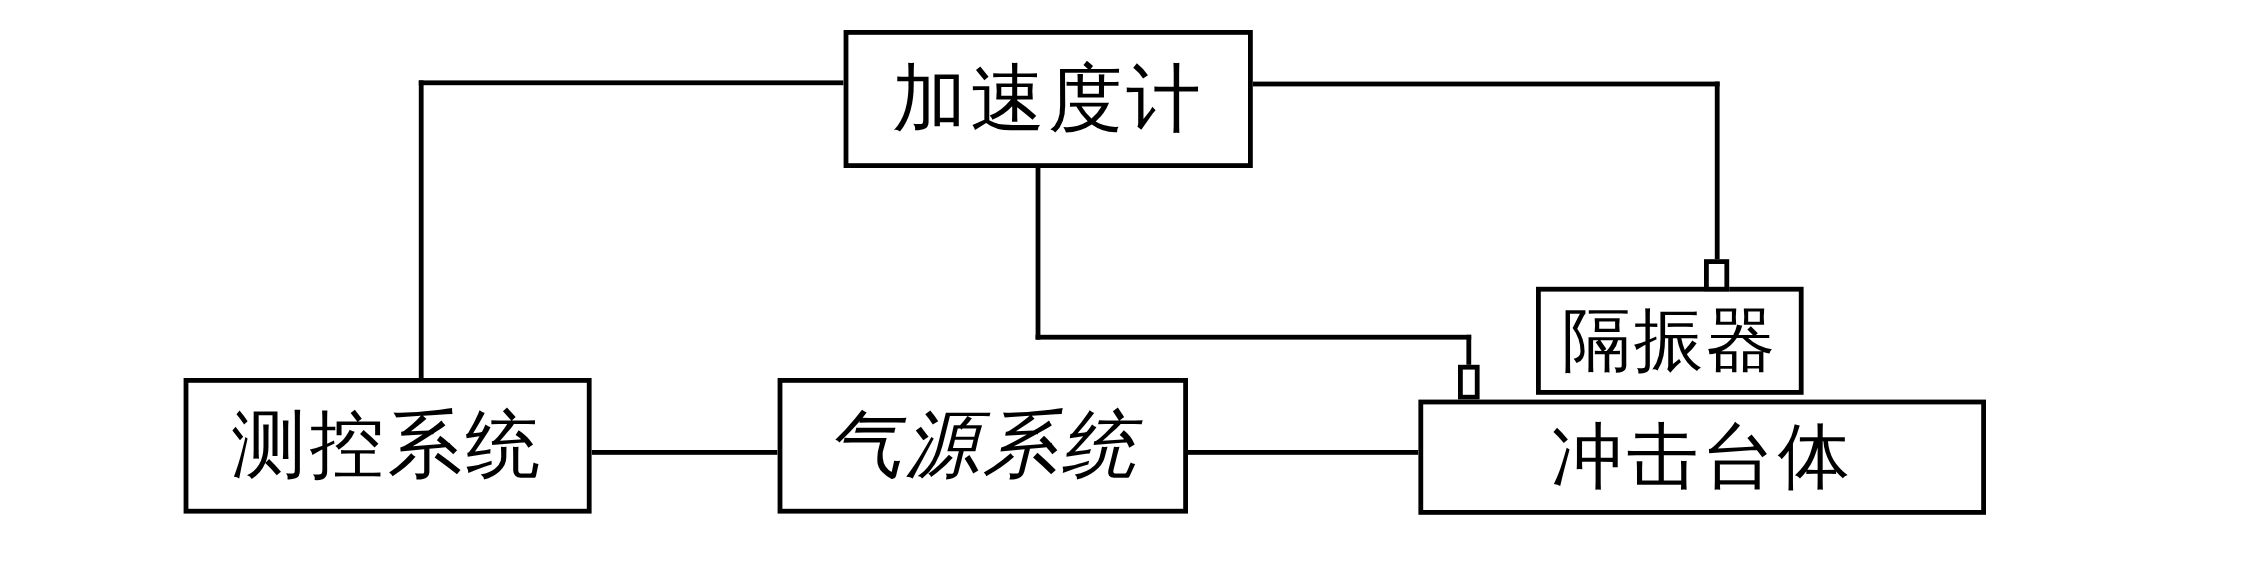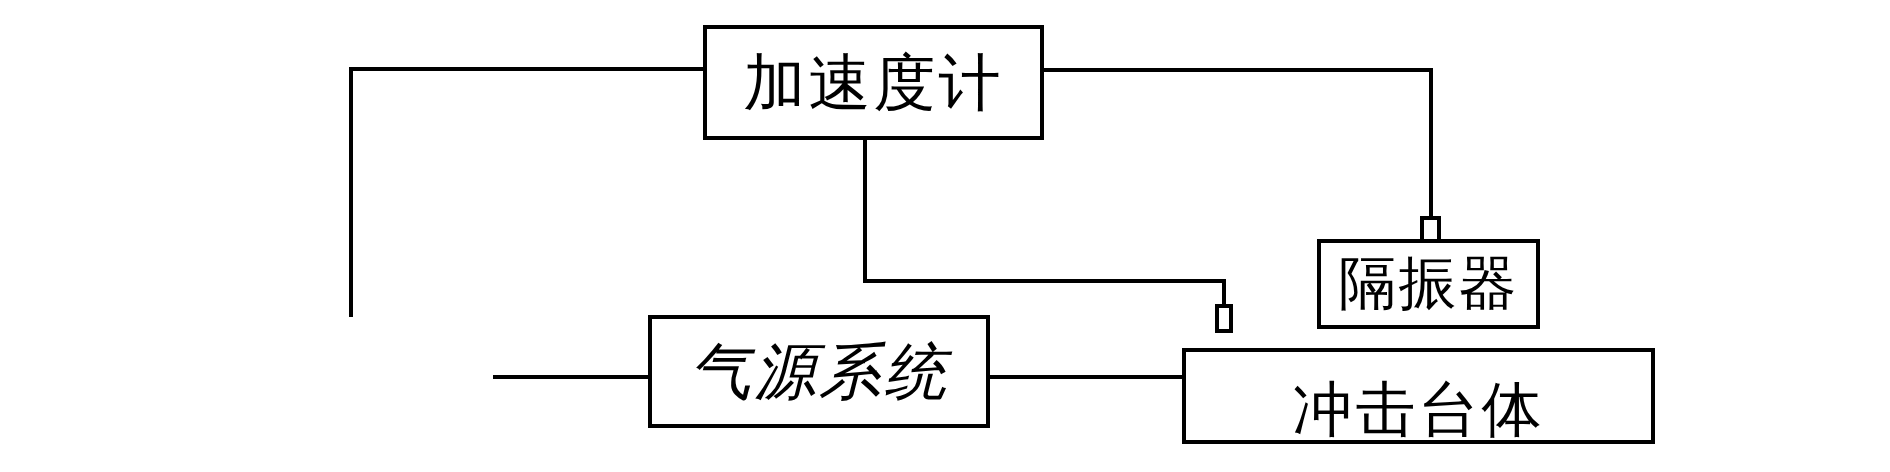--- a/index.html
+++ b/index.html
@@ -40,22 +40,22 @@
     box-sizing: border-box;
     border: 4px solid #000000;
     background: #ffffff;
     z-index: 3;
   }
 
   
   #node-accelerometer { left: 703px;  top: 25px;  width: 341px; height: 115px; }
   #node-control       { left: 153px;  top: 315px; width: 340px; height: 113px; }
   #node-airsupply     { left: 648px;  top: 315px; width: 342px; height: 113px; font-style: italic; }
-  #node-impact        { left: 1182px; top: 348px; width: 473px; height: 96px; font-size: 60px; align-items: flex-end; }
-  #node-isolator      { left: 1317px; top: 239px; width: 223px; height: 90px; font-size: 58px; letter-spacing: 2px; }
+  #node-impact        { left: 1182px; top: 333px; width: 473px; height: 96px; font-size: 60px; }
+  #node-isolator      { left: 1280px; top: 239px; width: 223px; height: 90px; font-size: 58px; letter-spacing: 2px; }
 
   
   #stub-isolator { left: 1420px; top: 216px; width: 21px; height: 27px; }
   #stub-impact   { left: 1215px; top: 304px; width: 18px; height: 29px; }
 
   
   #seg-a1 { left: 349px;  top: 67px;  width: 4px;   height: 250px; }
   #seg-a2 { left: 349px;  top: 67px;  width: 354px; height: 4px; }
   
   #seg-b1 { left: 1044px; top: 68px;  width: 389px; height: 4px; }
@@ -84,20 +84,23 @@
   <div class="seg" id="seg-d"></div>
   <div class="seg" id="seg-e"></div>
 
   <div class="stub" id="stub-isolator"></div>
   <div class="stub" id="stub-impact"></div>
 
   <div class="node" id="node-accelerometer">
     <span>加速度计</span>
   </div>
 
+  <div class="node" id="node-control">
+    <span>测控系统</span>
+  </div>
 
   <div class="node" id="node-airsupply">
     <span>气源系统</span>
   </div>
 
   <div class="node" id="node-isolator">
     <span>隔振器</span>
   </div>
 
   <div class="node" id="node-impact">

